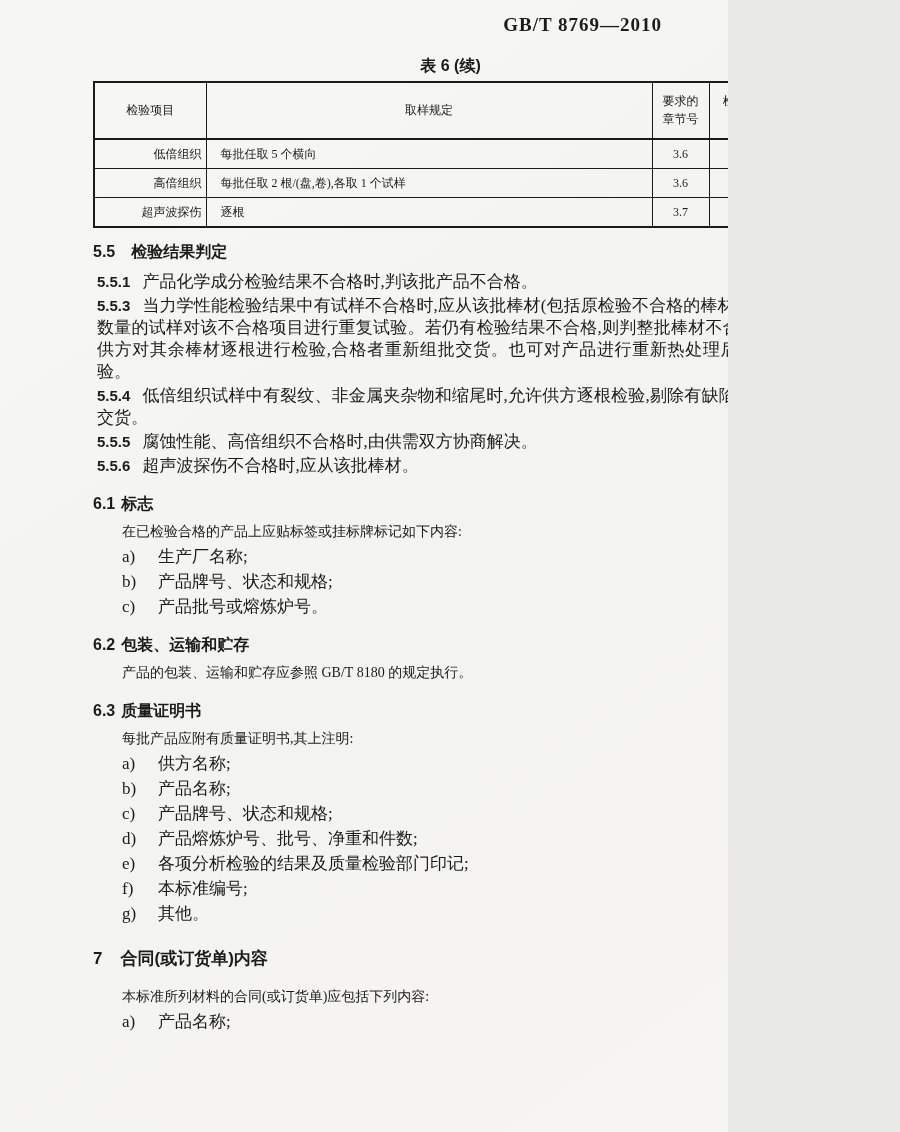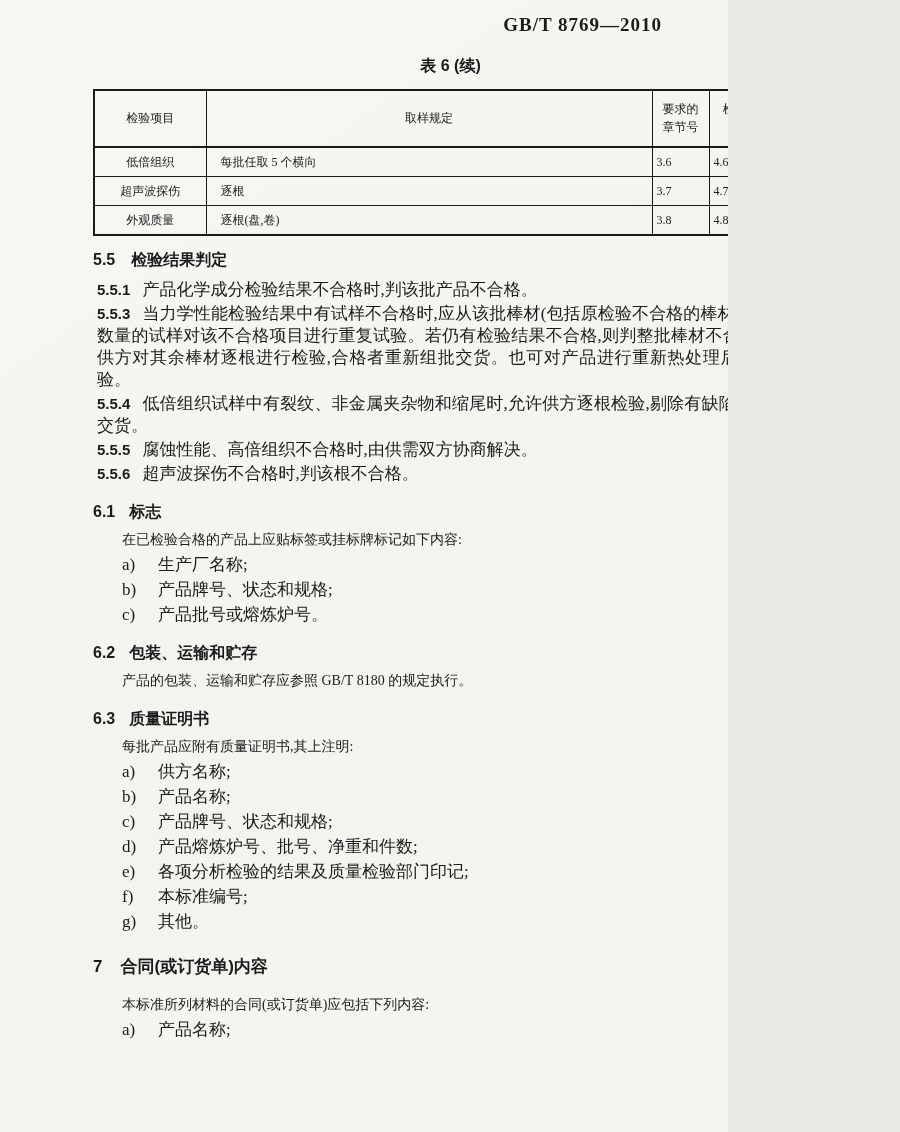--- a/index.html
+++ b/index.html
@@ -7,45 +7,45 @@
     position:relative; width:728px; height:1132px;
     background:linear-gradient(145deg,#f7f7f4 0%,#f3f3ef 55%,#f6f5f1 100%);
     color:#1b1b1b;
     font-family:"Liberation Serif", serif;
     overflow:hidden;
   }
   .ref { position:absolute; top:14px; right:66px; font-size:19px; font-weight:bold; letter-spacing:1px; }
   .main { position:absolute; top:50px; left:93px; width:737px; }
 
   .tbl-title { width:715px; text-align:center; font-weight:bold; font-size:16px;
-    font-family:"Liberation Sans", sans-serif; margin:6px 0 12px 0; }
+    font-family:"Liberation Sans", sans-serif; margin:6px 0 4px 0; }
 
   table.t6 { border-collapse:collapse; width:715px; table-layout:fixed;
     border:2px solid #1a1a1a; font-size:12px; }
   table.t6 td { border:1px solid #1a1a1a; padding:0 4px; }
   table.t6 tr.hdr td { border-bottom:2px solid #1a1a1a; text-align:center; height:55px; line-height:1.45; }
   table.t6 tr.data td { height:28px; }
-  td.c-item { text-align:center; }
+  td.c-item { text-align:right; }
   td.c-samp { text-align:left; padding-left:14px !important; }
-  td.c-num { text-align:left; }
+  td.c-num { text-align:center; }
 
   .h-sub { font-family:"Liberation Sans", sans-serif; font-weight:bold; font-size:16px;
     margin:14px 0 8px 0; }
   .h-sub .num { margin-right:16px; }
 
   .clause { font-size:17px; line-height:22px; text-align:justify; margin:2px 4px; }
   .clause .cnum { font-family:"Liberation Sans", sans-serif; font-weight:bold; font-size:15px;
     margin-right:12px; }
 
   .h-chap { font-family:"Liberation Sans", sans-serif; font-weight:bold; font-size:17px;
     margin:22px 0 0 0; }
   .h-chap .num { margin-right:18px; }
   .h-sec { font-family:"Liberation Sans", sans-serif; font-weight:bold; font-size:16px;
     margin:17px 0 0 0; }
-  .h-sec .num { margin-right:14px; }
+  .h-sec .num { margin-right:6px; }
 
   .para { font-size:14px; line-height:23px; margin:5px 0 0 0; text-indent:29px; text-align:justify; }
   .li { display:flex; font-size:17px; line-height:23px; margin:2px 0 0 0; padding-left:29px; }
   .li .lbl { width:36px; flex:none; }
 
   .pagenum { position:absolute; left:783px; top:1098px; font-size:15px; }
 </style>
 </head>
 <body>
 
@@ -77,30 +77,30 @@
           <div>法的章条号</div>
         </td>
       </tr>
       <tr class="data">
         <td class="c-item">低倍组织</td>
         <td class="c-samp">每批任取 5 个横向</td>
         <td class="c-num">3.6</td>
         <td class="c-num">4.6</td>
       </tr>
       <tr class="data">
+        <td class="c-item">高倍组织</td>
+        <td class="c-samp">每批任取 2 根/(盘,卷),各取 1 个试样</td>
+        <td class="c-num">3.6</td>
+        <td class="c-num">4.6</td>
+      </tr>
+      <tr class="data">
         <td class="c-item">超声波探伤</td>
         <td class="c-samp">逐根</td>
         <td class="c-num">3.7</td>
         <td class="c-num">4.7</td>
-      </tr>
-      <tr class="data">
-        <td class="c-item">外观质量</td>
-        <td class="c-samp">逐根(盘,卷)</td>
-        <td class="c-num">3.8</td>
-        <td class="c-num">4.8</td>
       </tr>
     </tbody>
       </table>
 
     <div class="h-sub">
       <span class="num">5.5</span><span>检验结果判定</span>
     </div>
 
     <div class="clause">
       <span class="cnum">5.5.1</span><span>产品化学成分检验结果不合格时,判该批产品不合格。</span>
@@ -108,21 +108,21 @@
     <div class="clause">
       <span class="cnum">5.5.3</span><span>当力学性能检验结果中有试样不合格时,应从该批棒材(包括原检验不合格的棒材)中另取双倍数量的试样对该不合格项目进行重复试验。若仍有检验结果不合格,则判整批棒材不合格。但允许供方对其余棒材逐根进行检验,合格者重新组批交货。也可对产品进行重新热处理后重新取样检验。</span>
     </div>
     <div class="clause">
       <span class="cnum">5.5.4</span><span>低倍组织试样中有裂纹、非金属夹杂物和缩尾时,允许供方逐根检验,剔除有缺陷产品,合格者交货。</span>
     </div>
     <div class="clause">
       <span class="cnum">5.5.5</span><span>腐蚀性能、高倍组织不合格时,由供需双方协商解决。</span>
     </div>
     <div class="clause">
-      <span class="cnum">5.5.6</span><span>超声波探伤不合格时,判该根不合格。</span>
+      <span class="cnum">5.5.6</span><span>超声波探伤不合格时,应从该批棒材。</span>
     </div>
 
 
     <div class="h-sec">
       <span class="num">6.1</span><span>标志</span>
     </div>
     <div class="para">在已检验合格的产品上应贴标签或挂标牌标记如下内容:</div>
     <div class="li">
       <span class="lbl">a)</span>
         <span>生产厂名称;</span>

